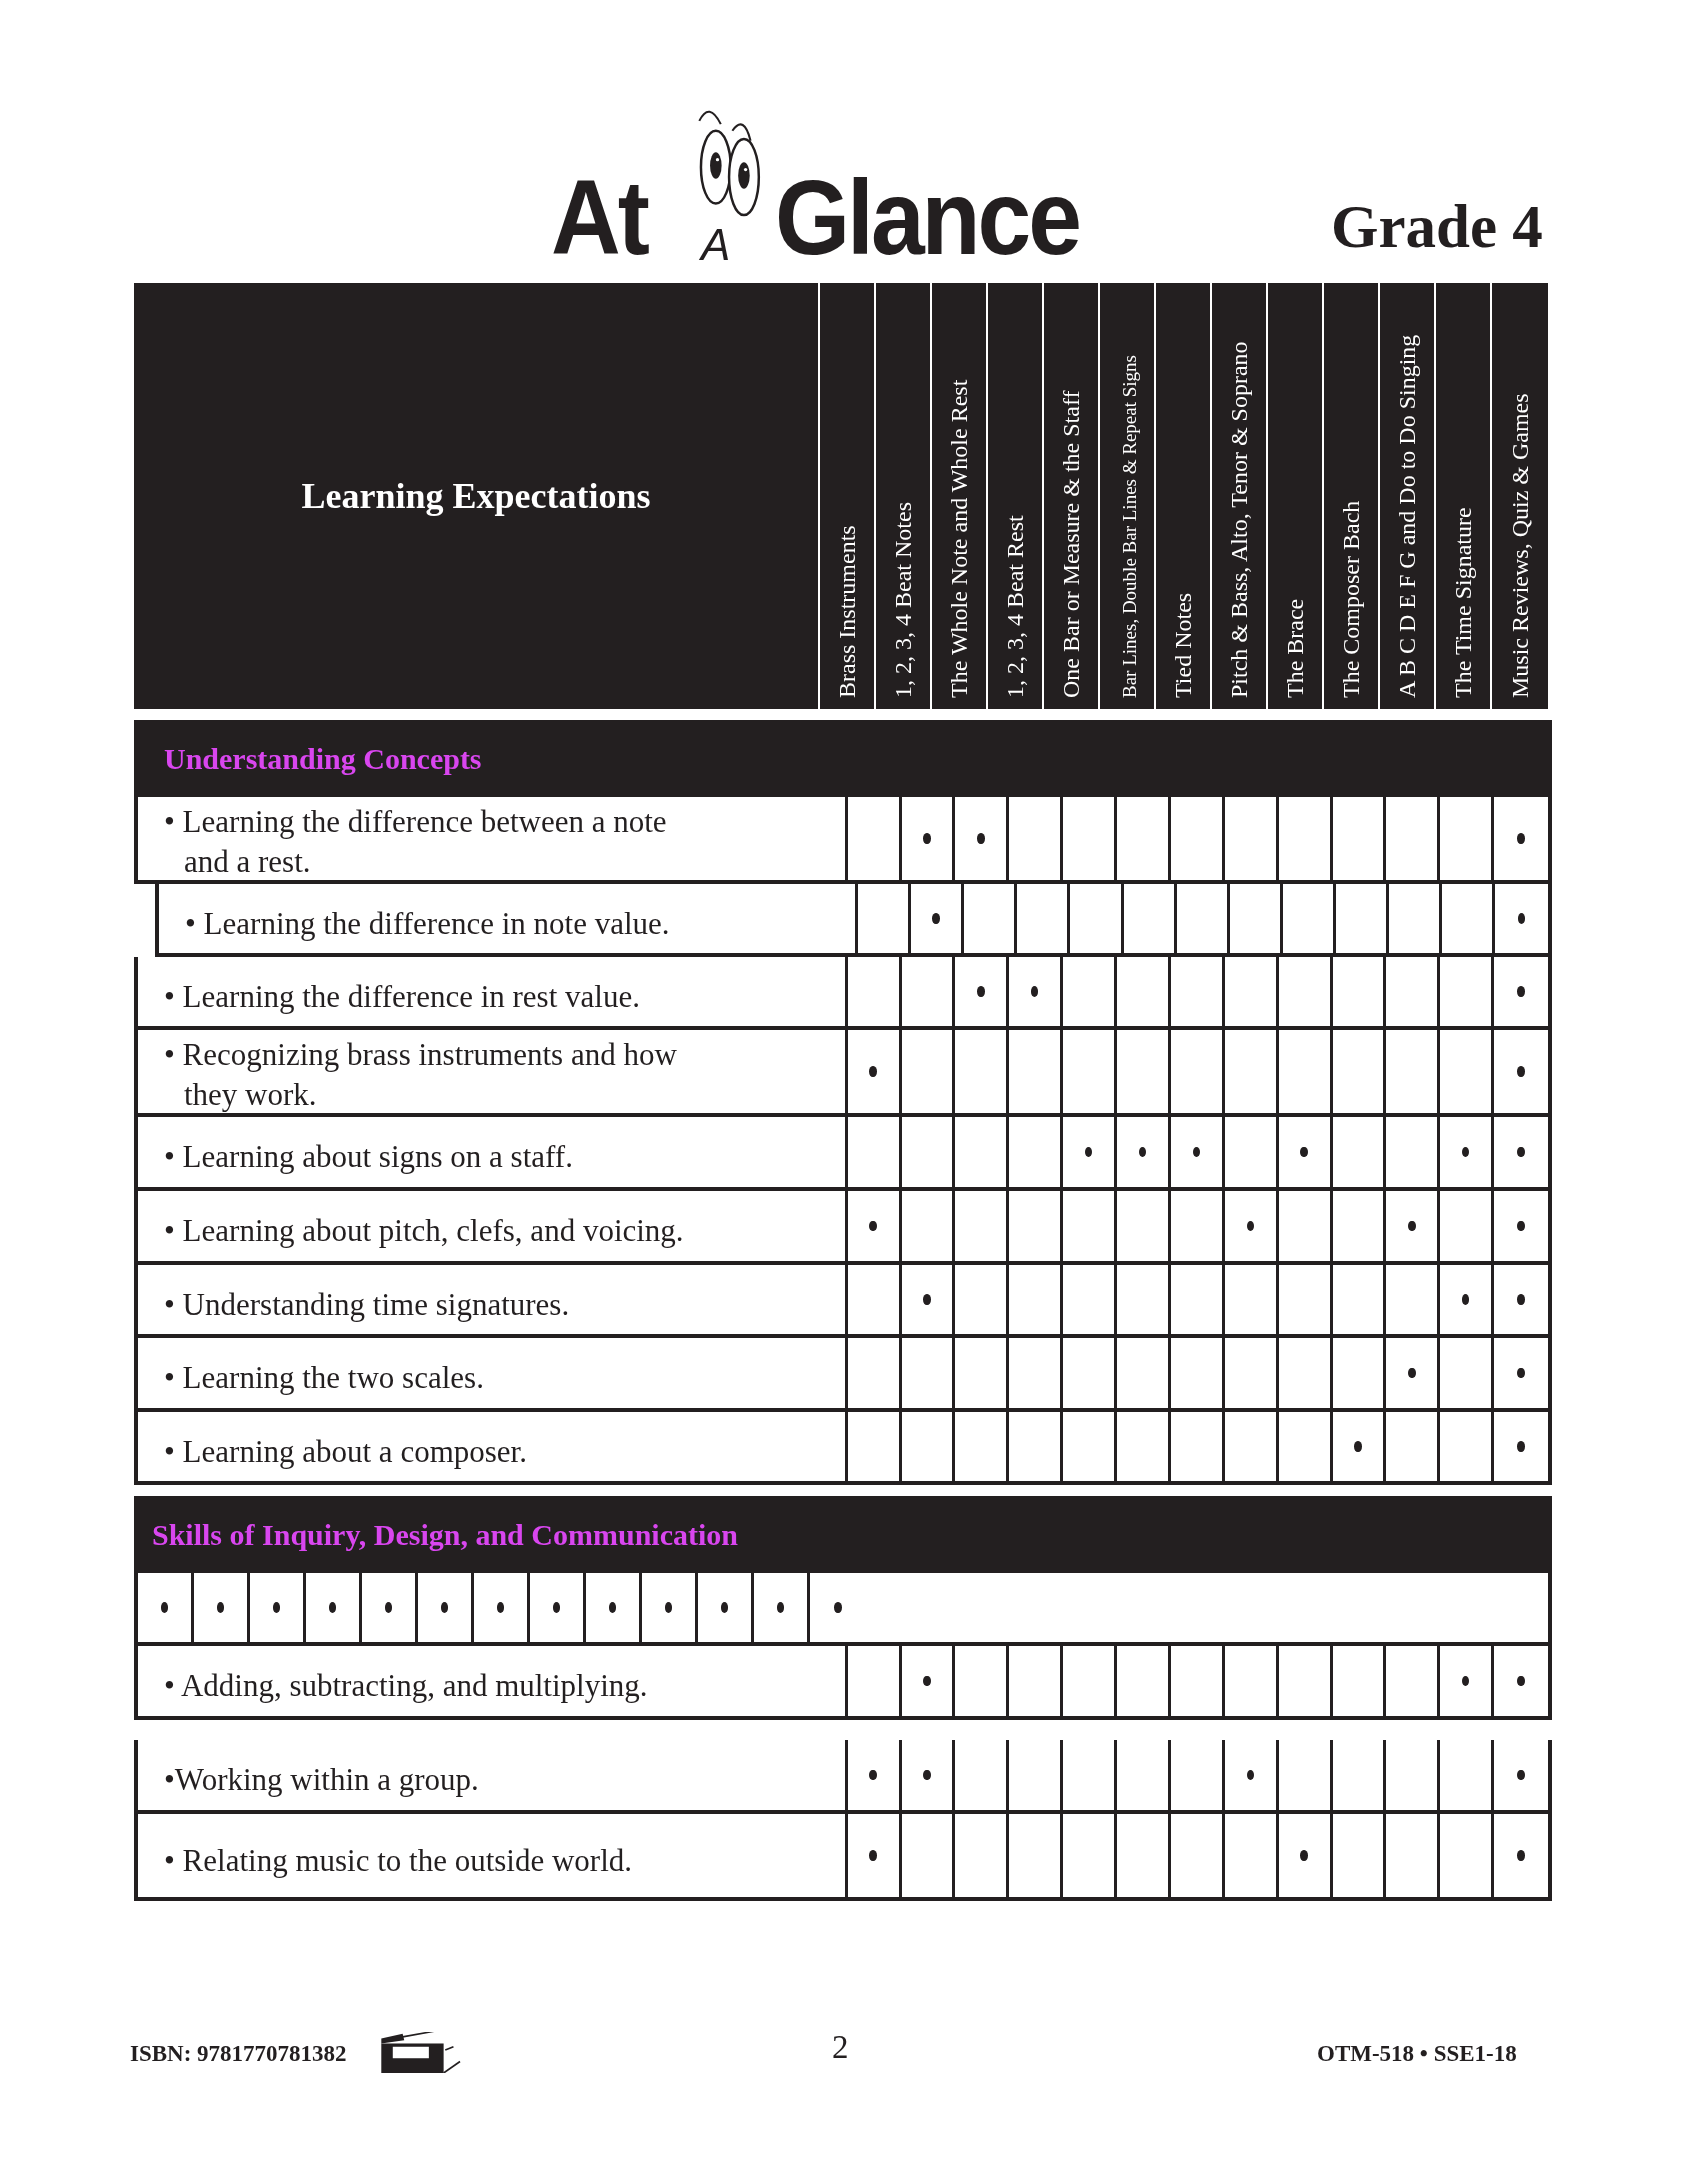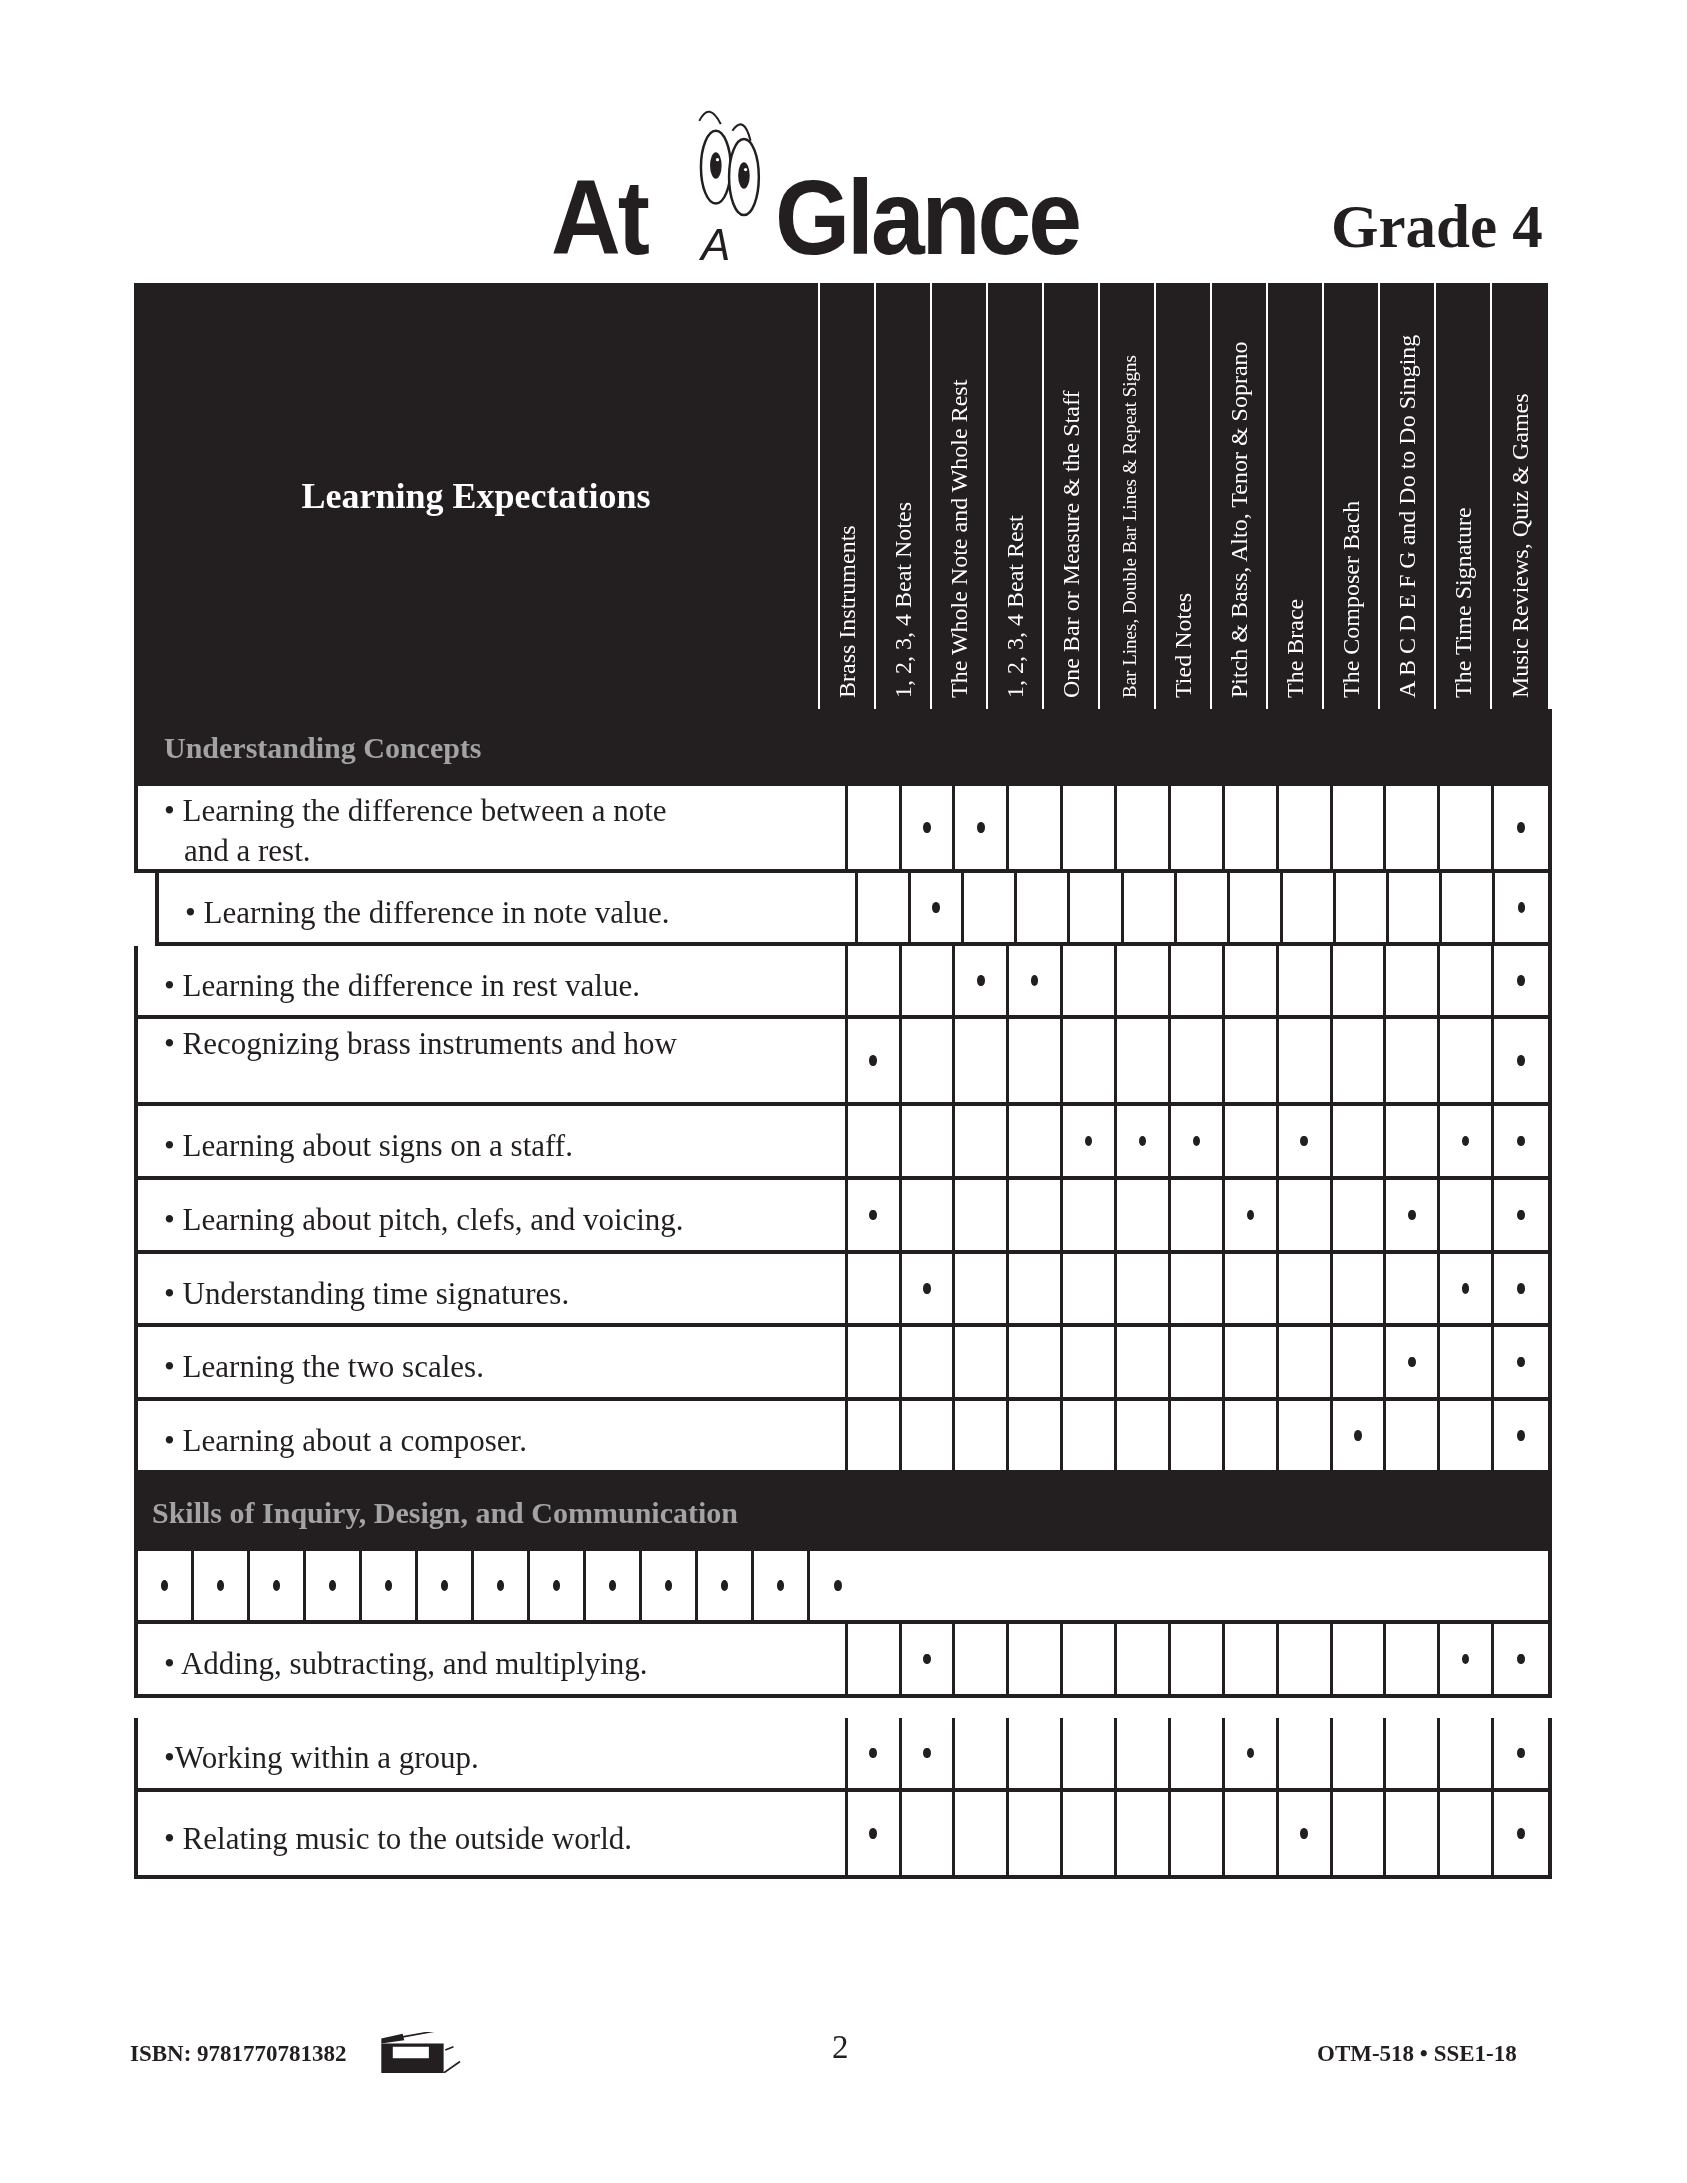--- a/index.html
+++ b/index.html
@@ -13,21 +13,21 @@
   .grade { position:absolute; left:1331px; top:196px; font-family:"Liberation Serif", serif; font-weight:bold; font-size:61px; line-height:1; }
 
   .table { position:absolute; left:134px; top:283px; width:1418px; }
   .hdr { position:relative; height:426px; display:flex; }
   .hdr-label { width:686px; background:#231f20; color:#fff; display:flex; align-items:center; justify-content:center; font-weight:bold; font-size:36px; border-right:2.5px solid #fff; box-sizing:border-box; }
   .hdr-col { width:56px; background:#231f20; border-right:2.5px solid #fff; box-sizing:border-box; position:relative; overflow:hidden; }
   .hdr-col:last-child { border-right:none; }
   .hdr-col span { position:absolute; left:50%; bottom:11.5px; transform-origin:left bottom; transform:translateX(11.5px) rotate(-90deg); white-space:nowrap; color:#fff; font-size:24px; line-height:1; }
   .hdr-col span.small { font-size:19px; }
 
-  .section { height:77px; background:#231f20; color:#a3a3a3; font-weight:bold; font-size:30px; display:flex; align-items:center; margin-top:0; box-sizing:border-box; }
+  .section { height:77px; background:#231f20; color:#d946ef; font-weight:bold; font-size:30px; display:flex; align-items:center; margin-top:11px; box-sizing:border-box; }
   .section.s1 { padding-left:30px; }
   .section.s2 { padding-left:18px; }
 
   .row { display:flex; border-left:4.1px solid #231f20; border-right:4.1px solid #231f20; border-bottom:4.1px solid #231f20; box-sizing:border-box; background:#fff; }
   .row .lbl { width:738px; box-sizing:border-box; border-right:3.3px solid #231f20; padding:10px 0 0 26px; font-size:31px; line-height:40px; display:flex; align-items:center; }
   .row .lbl.two { align-items:flex-start; padding-top:5px; }
   .row .cell { width:56px; box-sizing:border-box; border-right:3.3px solid #231f20; display:flex; align-items:center; justify-content:center; }
   .row .cell:last-child { border-right:none; }
   .dot { width:7.4px; height:10.7px; border-radius:50%; background:#231f20; display:block; }
   .lbl .text { display:block; }
@@ -170,21 +170,21 @@
         <div class="cell"></div>
         <div class="cell"></div>
         <div class="cell"></div>
         <div class="cell"></div>
         <div class="cell">
           <span class="dot"></span>
         </div>
       </div>
       <div class="row" style="height: 87px;">
         <div class="lbl two">
-          <span class="text"><span>• Recognizing brass instruments and how</span></span>
+          <span class="text"><span>• Recognizing brass instruments and how</span><span class="indent">they work.</span></span>
         </div>
         <div class="cell">
           <span class="dot"></span>
         </div>
         <div class="cell"></div>
         <div class="cell"></div>
         <div class="cell"></div>
         <div class="cell"></div>
         <div class="cell"></div>
         <div class="cell"></div>

